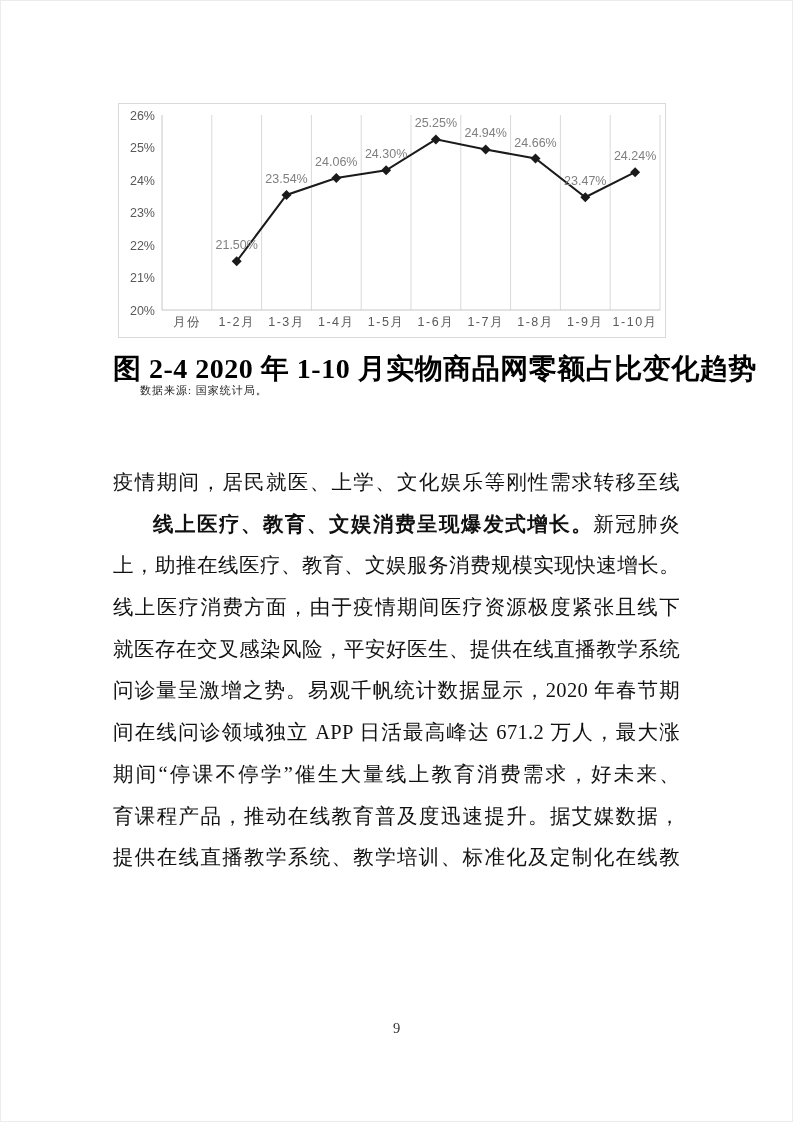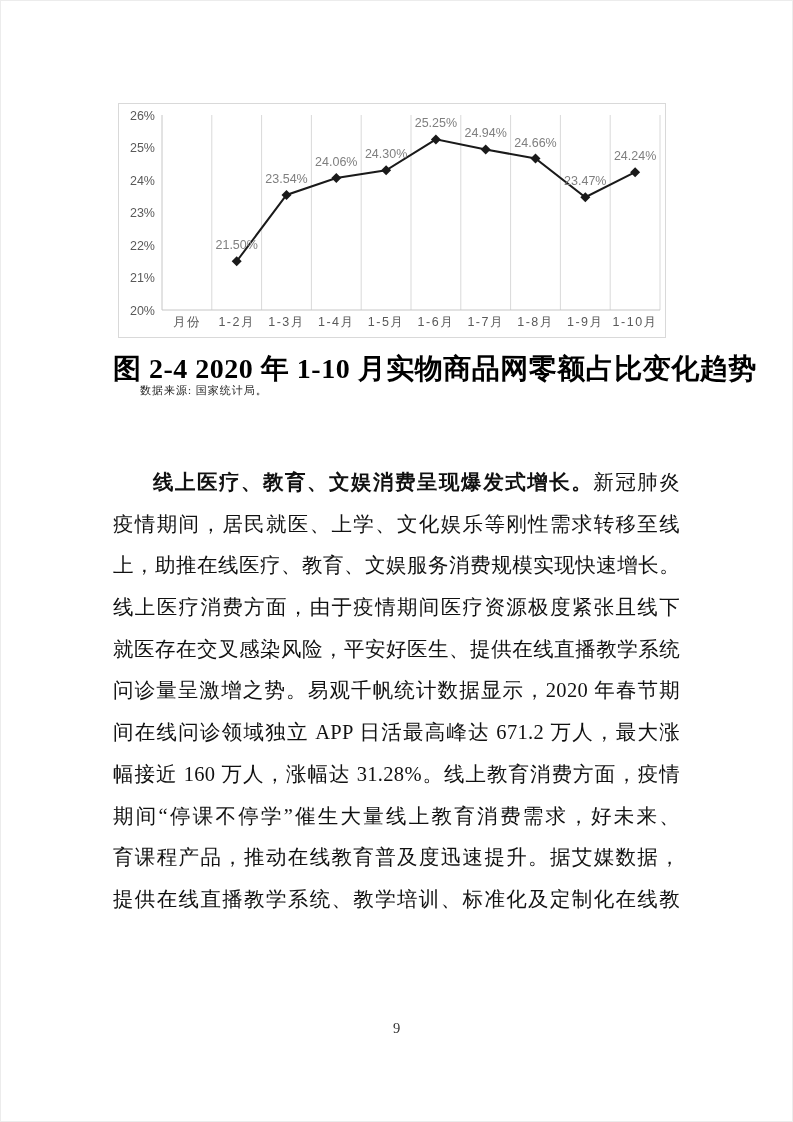--- a/index.html
+++ b/index.html
@@ -105,28 +105,27 @@
           <text x="467.29999999999995" y="82.22500000000004" fill="#7f7f7f" text-anchor="middle" font-size="12.5" letter-spacing="0">23.47%</text>
           <text x="517.0999999999999" y="57.200000000000045" fill="#7f7f7f" text-anchor="middle" font-size="12.5" letter-spacing="0">24.24%</text>
         </g>
       </svg>
   </div>
 
   <div class="caption">图 2-4 2020 年 1-10 月实物商品网零额占比变化趋势</div>
   <div class="source">数据来源: 国家统计局。</div>
 
   <div class="paragraph" id="paragraph">
+      <div class="bodyline">疫情期间，居民就医、上学、文化娱乐等刚性需求转移至线</div>
       <div class="bodyline firstline"><b>线上医疗、教育、文娱消费呈现爆发式增长。</b><span>新冠肺炎</span></div>
-      <div class="bodyline">疫情期间，居民就医、上学、文化娱乐等刚性需求转移至线</div>
       <div class="bodyline">上，助推在线医疗、教育、文娱服务消费规模实现快速增长。</div>
       <div class="bodyline">线上医疗消费方面，由于疫情期间医疗资源极度紧张且线下</div>
       <div class="bodyline">就医存在交叉感染风险，平安好医生、提供在线直播教学系统</div>
       <div class="bodyline">问诊量呈激增之势。易观千帆统计数据显示，2020 年春节期</div>
       <div class="bodyline">间在线问诊领域独立 APP 日活最高峰达 671.2 万人，最大涨</div>
-      <div class="bodyline">幅接近 160 万人，涨幅达 31.28%。线上教育消费方面，疫情</div>
       <div class="bodyline">期间“停课不停学”催生大量线上教育消费需求，好未来、</div>
       <div class="bodyline">育课程产品，推动在线教育普及度迅速提升。据艾媒数据，</div>
       <div class="bodyline">提供在线直播教学系统、教学培训、标准化及定制化在线教</div>
     </div>
 
   <div class="page-number">9</div>
 
 </div>
 
 </body></html>

